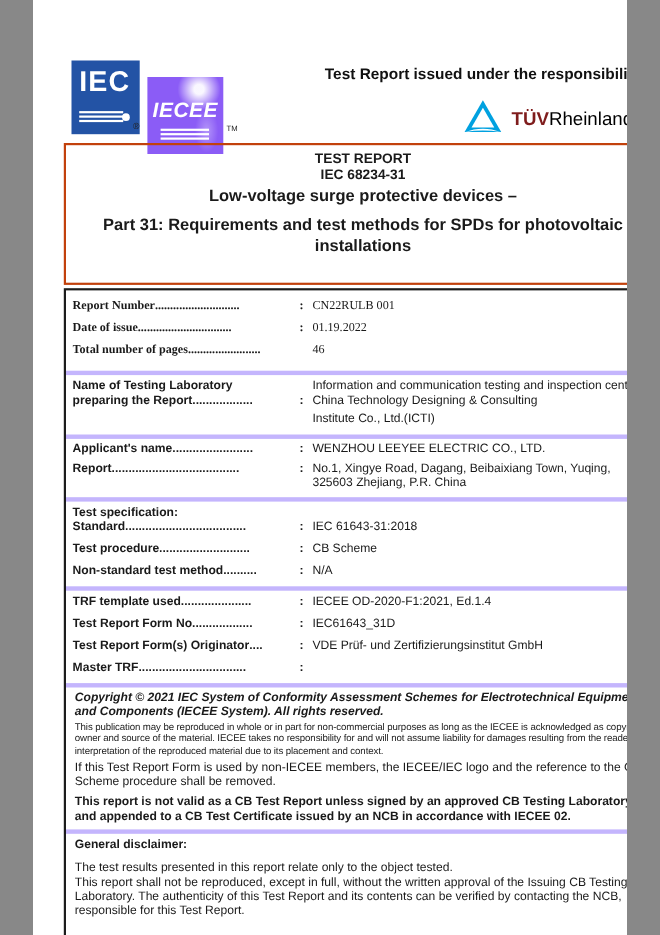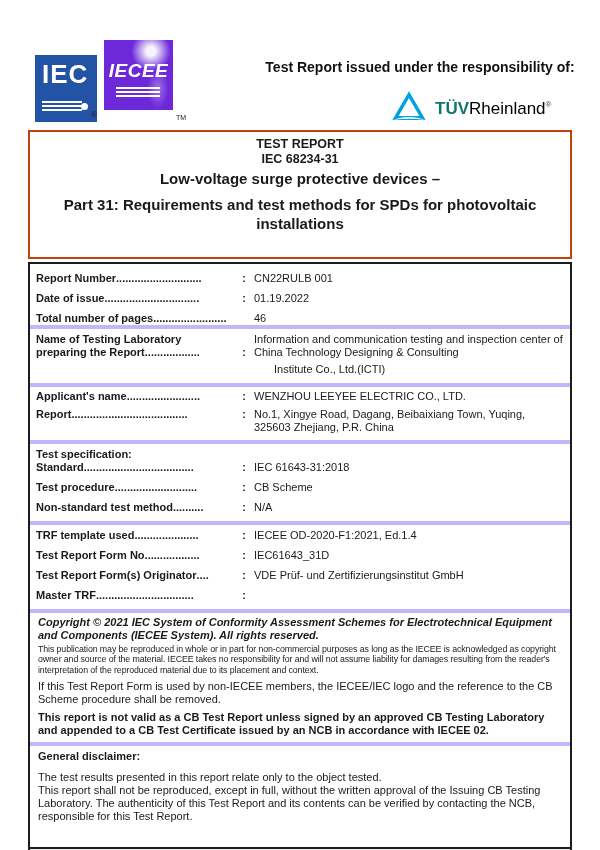--- a/index.html
+++ b/index.html
@@ -1,42 +1,42 @@
 <!DOCTYPE html>
 <html><head>
 <meta charset="utf-8">
 <style>
   html,body{margin:0;padding:0;background:#888;}
-  .page{position:relative;width:600px;height:850px;background:#ffffff;margin:0 auto;
+  .page{position:relative;width:540px;height:850px;background:#ffffff;margin:0 auto;
         font-family:"Liberation Sans","DejaVu Sans",sans-serif;color:#1a1a1a;overflow:hidden;}
 
   
   .iec-logo{position:absolute;left:35px;top:55px;width:62px;height:67px;background:#2353a5;}
   .iec-text{color:#fff;font-weight:bold;font-size:26px;letter-spacing:1px;margin:4px 0 0 7px;}
   .bars{position:absolute;left:7px;bottom:9px;width:40px;}
   .bars div{height:2px;background:#fff;margin:2px 0;}
   .iec-dot{position:absolute;right:9px;bottom:12px;width:7px;height:7px;border-radius:50%;background:#fff;}
   .reg-iec{position:absolute;left:91px;top:110px;font-size:8px;color:#222;}
 
-  .iecee-logo{position:absolute;left:104px;top:40px;width:69px;height:70px;background:#6d28d9;overflow:hidden;}
+  .iecee-logo{position:absolute;left:104px;top:70px;width:69px;height:70px;background:#8b5cf6;overflow:hidden;}
   .iecee-glow{position:absolute;inset:0;
      background:radial-gradient(circle at 68% 16%,rgba(255,255,255,.95) 0 6%,rgba(255,255,255,0) 26%),
                 radial-gradient(ellipse 22% 40% at 78% 70%,rgba(255,255,255,.35),rgba(255,255,255,0) 70%);}
   .iecee-text{position:relative;color:#fff;font-weight:bold;font-style:italic;font-size:19px;
               letter-spacing:.5px;text-align:center;margin-top:20px;}
   .bars2{position:absolute;left:12px;bottom:11px;width:44px;}
   .bars2 div{height:2px;background:#fff;margin:2px 0;}
   .tm-iecee{position:absolute;left:176px;top:114px;font-size:7px;color:#222;}
 
   .resp-text{position:absolute;left:255px;top:59px;width:330px;text-align:center;
              font-size:14px;font-weight:bold;color:#111;}
 
   .tuv{position:absolute;left:391px;top:90px;display:flex;align-items:center;}
   .tuv-words{margin-left:8px;font-size:17px;white-space:nowrap;}
-  .tuv-b{font-weight:bold;color:#0f766e;}
+  .tuv-b{font-weight:bold;color:#7f1d1d;}
   .tuv-r{color:#000000;}
   .tuv-reg{font-size:8px;color:#4a4a4a;vertical-align:super;}
 
   
   .doc{position:absolute;left:28px;top:130px;width:544px;font-size:11px;line-height:13px;}
   .title-box{border:2px solid #c2410c;text-align:center;padding:5px 8px 24px;}
   .t-sm{font-size:12.5px;font-weight:bold;line-height:15px;}
   .t-lg{font-size:15px;font-weight:bold;line-height:19px;margin-top:2px;}
   .t-lg2{font-size:15px;font-weight:bold;line-height:19px;margin-top:7px;}
 
@@ -48,21 +48,21 @@
   .frow{display:flex;align-items:flex-start;}
   .frow + .frow{margin-top:7px;}
   .lbl{width:210px;flex:none;font-weight:bold;display:flex;overflow:hidden;}
   .lbl .nm{white-space:nowrap;}
   .leader{flex:1;overflow:hidden;white-space:nowrap;}
   .val{flex:1;padding-left:8px;}
   .sec-h{font-weight:bold;}
 
   .lab-label{width:210px;flex:none;font-weight:bold;}
   .lab-l2{display:flex;overflow:hidden;}
-  .inst{margin-top:4px;margin-left:20px;}
+  .inst{margin-top:4px;}
 
   .copy{padding:3px 8px 5px;}
   .c-bold{font-weight:bold;font-size:11px;line-height:13px;font-style:italic;}
   .c-small{font-size:8.8px;line-height:10.4px;margin-top:2px;letter-spacing:-.1px;}
   .c-p{margin-top:5px;font-size:11px;line-height:13px;}
   .c-p.b{font-weight:bold;}
 
   .disc{padding:4px 8px 24px;}
   .d-h{font-weight:bold;}
   .d-body{margin-top:8px;}
@@ -115,21 +115,21 @@
       <div class="t-sm">TEST REPORT</div>
       <div class="t-sm">IEC 68234-31</div>
       <div class="t-lg">Low-voltage surge protective devices –</div>
       <div class="t-lg2">Part 31: Requirements and test methods for SPDs for photovoltaic installations</div>
     </div>
 
     <div class="gapper"></div>
 
     <div class="main-box">
 
-      <div class="sec" style="padding-top:8px;padding-bottom:0;">
+      <div class="sec" style="padding-top:8px;padding-bottom:12px;font-family:Liberation Serif, serif;">
         <div class="frow">
           <div class="lbl">
               <span class="nm">Report Number</span>
               <span class="leader">............................</span>
               <span>:</span>
             </div>
           <div class="val">CN22RULB 001</div>
         </div>
         <div class="frow">
           <div class="lbl">

